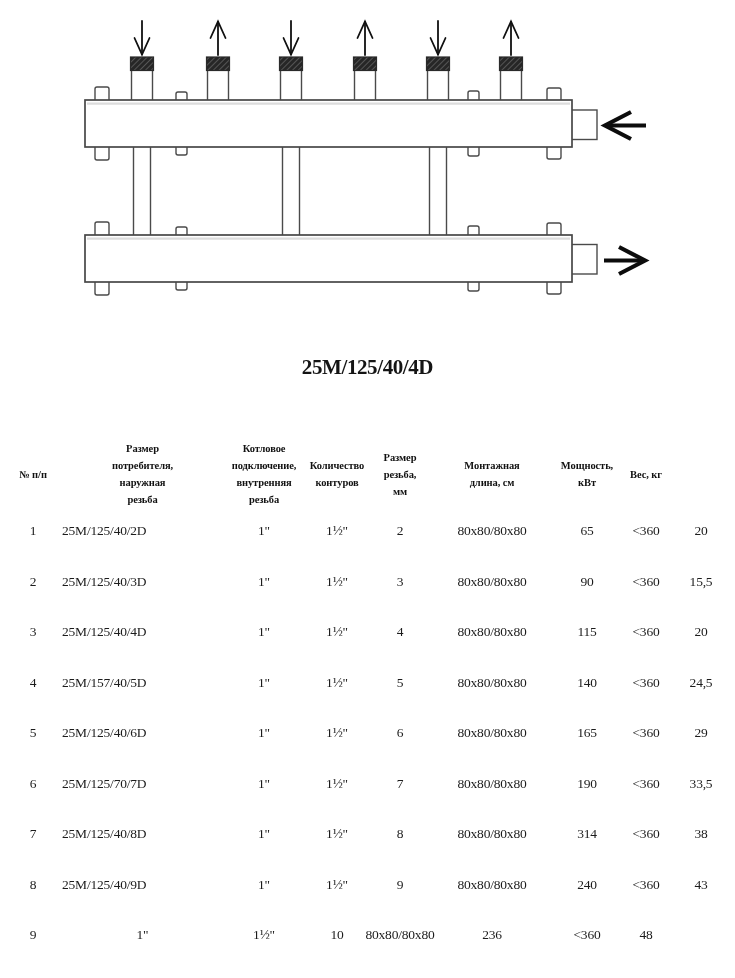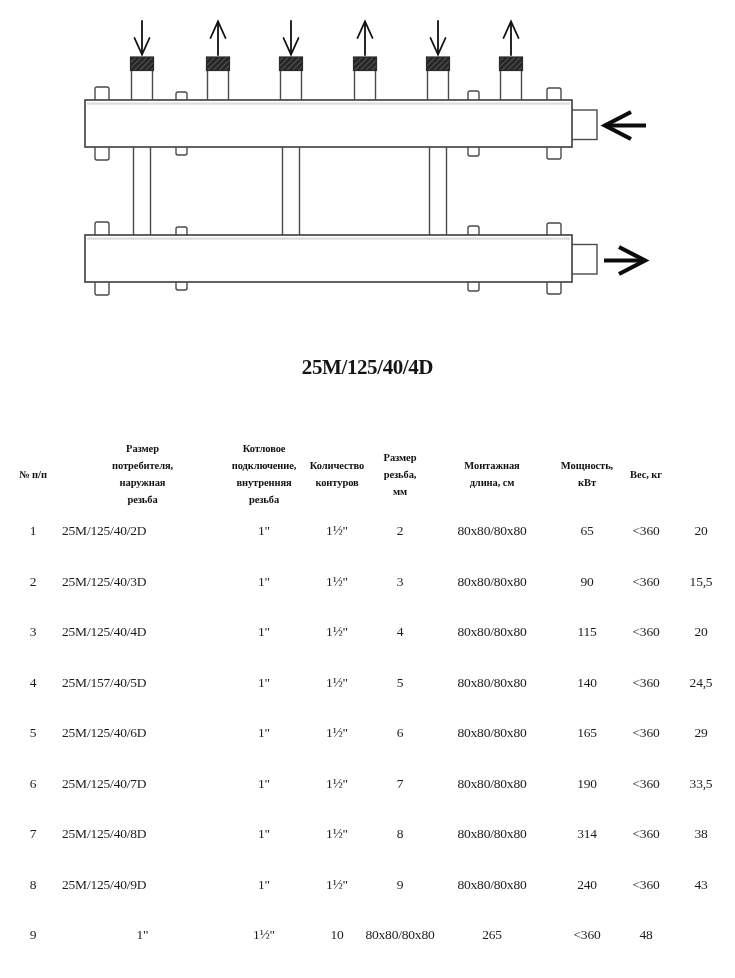--- a/index.html
+++ b/index.html
@@ -208,21 +208,21 @@
           <div class="td c2">1"</div>
           <div class="td c3">1½"</div>
           <div class="td c4">6</div>
           <div class="td c5">80x80/80x80</div>
           <div class="td c6">165</div>
           <div class="td c7">&lt;360</div>
           <div class="td c8">29</div>
         </div>
         <div class="tr">
           <div class="td c0">6</div>
-          <div class="td c1">25M/125/40/7D</div>
+          <div class="td c1">25M/125/70/7D</div>
           <div class="td c2">1"</div>
           <div class="td c3">1½"</div>
           <div class="td c4">7</div>
           <div class="td c5">80x80/80x80</div>
           <div class="td c6">190</div>
           <div class="td c7">&lt;360</div>
           <div class="td c8">33,5</div>
         </div>
         <div class="tr">
           <div class="td c0">7</div>
@@ -245,20 +245,20 @@
           <div class="td c6">240</div>
           <div class="td c7">&lt;360</div>
           <div class="td c8">43</div>
         </div>
         <div class="tr">
           <div class="td c0">9</div>
           <div class="td c2">1"</div>
           <div class="td c3">1½"</div>
           <div class="td c4">10</div>
           <div class="td c5">80x80/80x80</div>
-          <div class="td c6">265</div>
+          <div class="td c6">236</div>
           <div class="td c7">&lt;360</div>
           <div class="td c8">48</div>
         </div>
       </div>
   </div>
 
 </div>
 
 </body></html>

